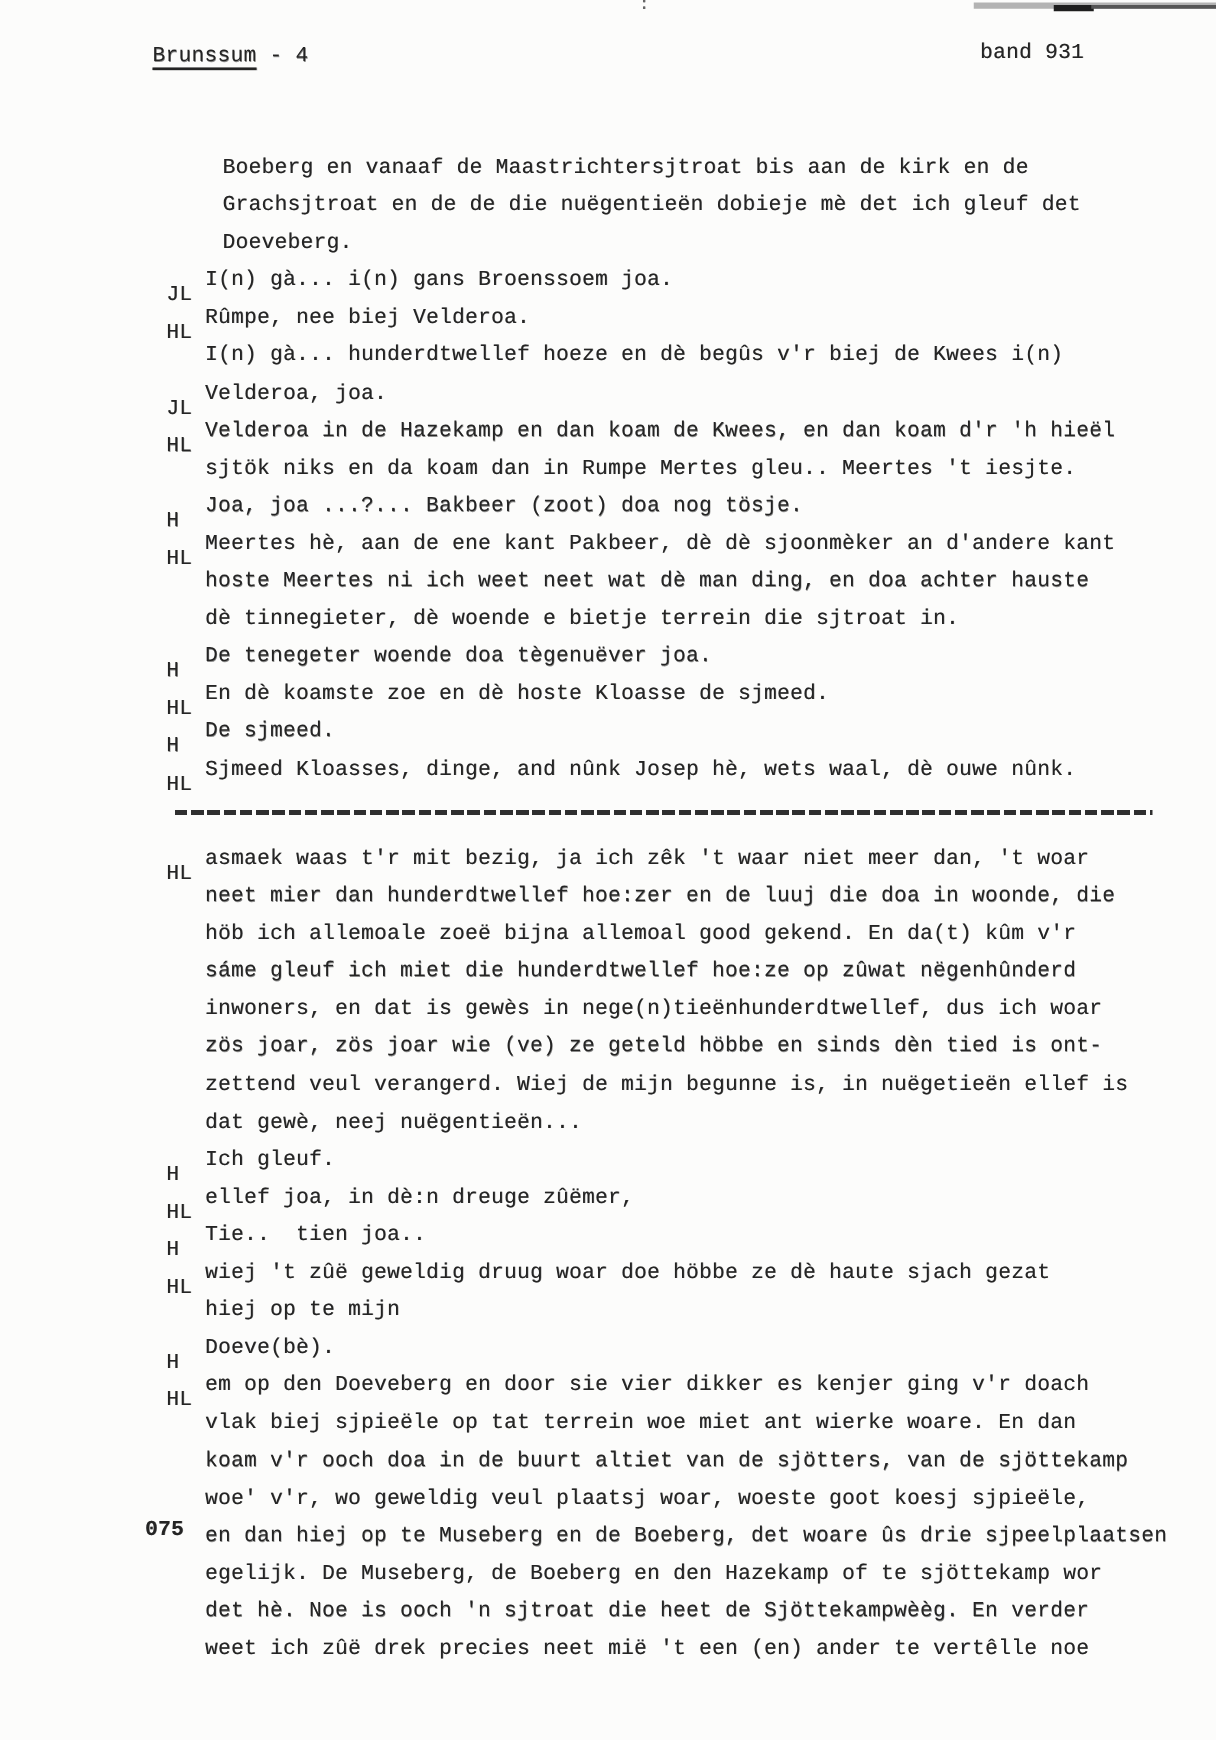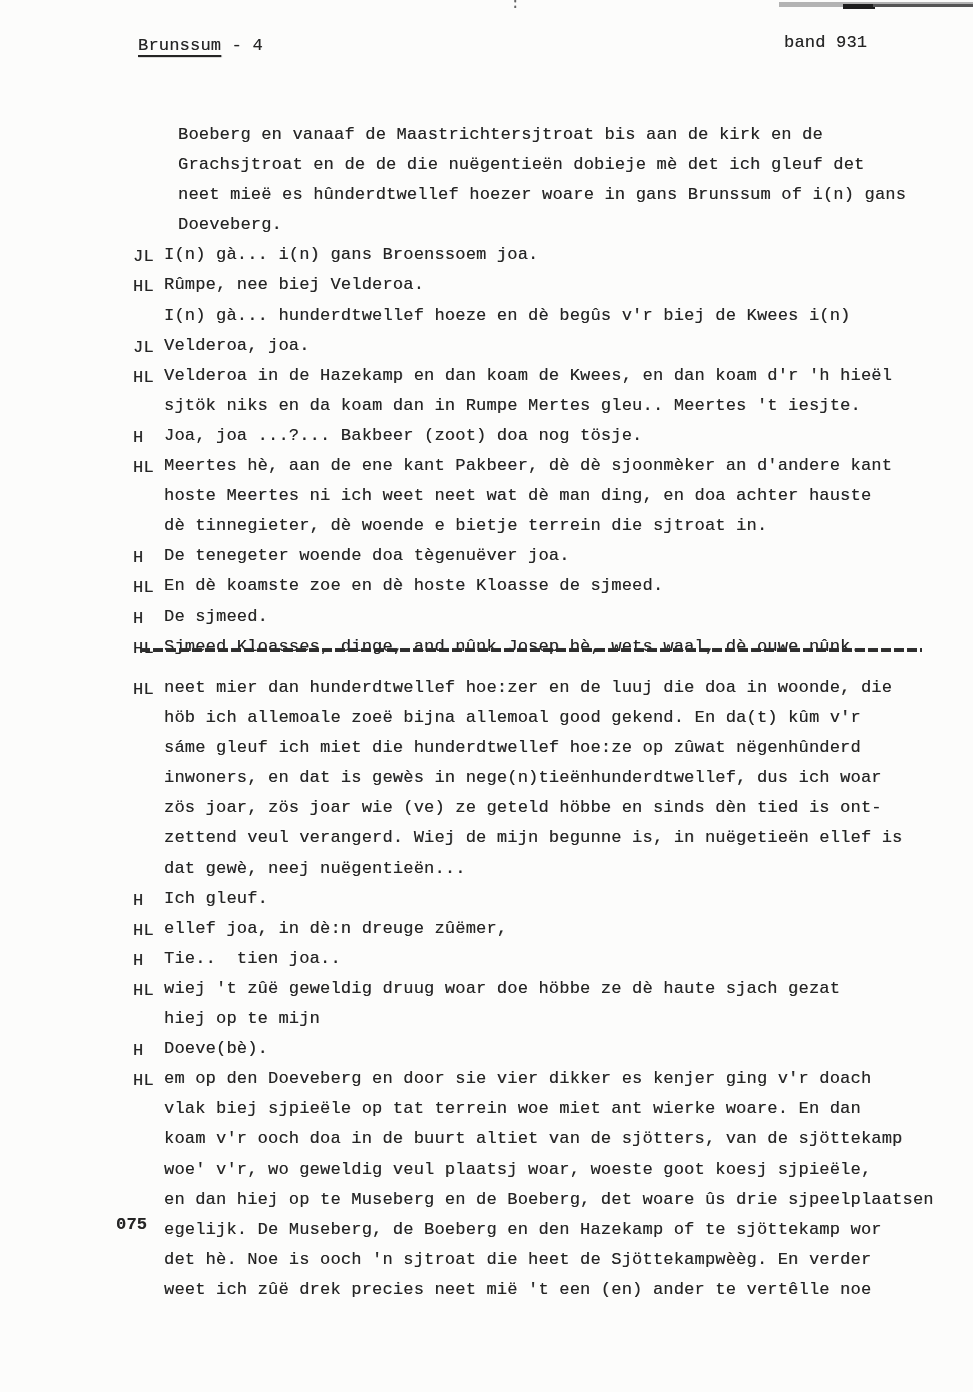--- a/index.html
+++ b/index.html
@@ -44,21 +44,21 @@
     background: #555;
   }
   .top-mark {
     position: absolute;
     left: 511px; top: -4px;
     font-size: 14px;
     color: #666;
   }
   .header-left {
     position: absolute;
-    left: 138px; top: 36px;
+    left: 122px; top: 36px;
     white-space: pre;
   }
   .header-left .uline {
     text-decoration: underline;
     text-underline-offset: 5px;
     text-decoration-thickness: 1.5px;
   }
   .header-right {
     position: absolute;
     left: 784px; top: 33px;
@@ -70,21 +70,21 @@
     width: 800px;
     line-height: 30.1px;
   }
   #block1 { top: 76px; }
   #block2 { top: 673px; }
   .entry { position: relative; }
   .entry.indent { margin-left: 14px; margin-top: 44px; }
   .speaker {
     position: absolute;
     left: -31px;
-    top: 2px;
+    top: 12px;
   }
   .line { white-space: pre; }
   .separator {
     position: absolute;
     left: 140px; top: 648px;
     width: 782px; height: 4px;
     background: repeating-linear-gradient(90deg, #2f2f2f 0 10px, rgba(0,0,0,0) 10px 13px);
   }
   .margin-note {
     position: absolute;
@@ -102,21 +102,20 @@
   <div class="top-mark typed">:</div>
 
   <div class="header-left typed"><span class="uline">Brunssum</span><span> - 4</span></div>
 
   <div class="header-right typed">band 931</div>
 
   <div id="block1" class="block typed">
       <div class="entry indent">
         <div class="line">Boeberg en vanaaf de Maastrichtersjtroat bis aan de kirk en de</div>
         <div class="line">Grachsjtroat en de de die nuëgentieën dobieje mè det ich gleuf det</div>
-        <div class="line">neet mieë es hûnderdtwellef hoezer woare in gans Brunssum of i(n) gans</div>
         <div class="line">Doeveberg.</div>
       </div>
       <div class="entry">
         <span class="speaker">JL</span>
         <div class="line">I(n) gà... i(n) gans Broenssoem joa.</div>
       </div>
       <div class="entry">
         <span class="speaker">HL</span>
         <div class="line">Rûmpe, nee biej Velderoa.</div>
         <div class="line">I(n) gà... hunderdtwellef hoeze en dè begûs v'r biej de Kwees i(n)</div>
@@ -156,20 +155,21 @@
         <span class="speaker">HL</span>
         <div class="line">Sjmeed Kloasses, dinge, and nûnk Josep hè, wets waal, dè ouwe nûnk.</div>
       </div>
     </div>
 
   <div class="separator"></div>
 
   <div id="block2" class="block typed">
       <div class="entry">
         <span class="speaker">HL</span>
+        <div class="line">asmaek waas t'r mit bezig, ja ich zêk 't waar niet meer dan, 't woar</div>
         <div class="line">neet mier dan hunderdtwellef hoe:zer en de luuj die doa in woonde, die</div>
         <div class="line">höb ich allemoale zoeë bijna allemoal good gekend. En da(t) kûm v'r</div>
         <div class="line">sáme gleuf ich miet die hunderdtwellef hoe:ze op zûwat nëgenhûnderd</div>
         <div class="line">inwoners, en dat is gewès in nege(n)tieënhunderdtwellef, dus ich woar</div>
         <div class="line">zös joar, zös joar wie (ve) ze geteld höbbe en sinds dèn tied is ont-</div>
         <div class="line">zettend veul verangerd. Wiej de mijn begunne is, in nuëgetieën ellef is</div>
         <div class="line">dat gewè, neej nuëgentieën...</div>
       </div>
       <div class="entry">
         <span class="speaker">H</span>

